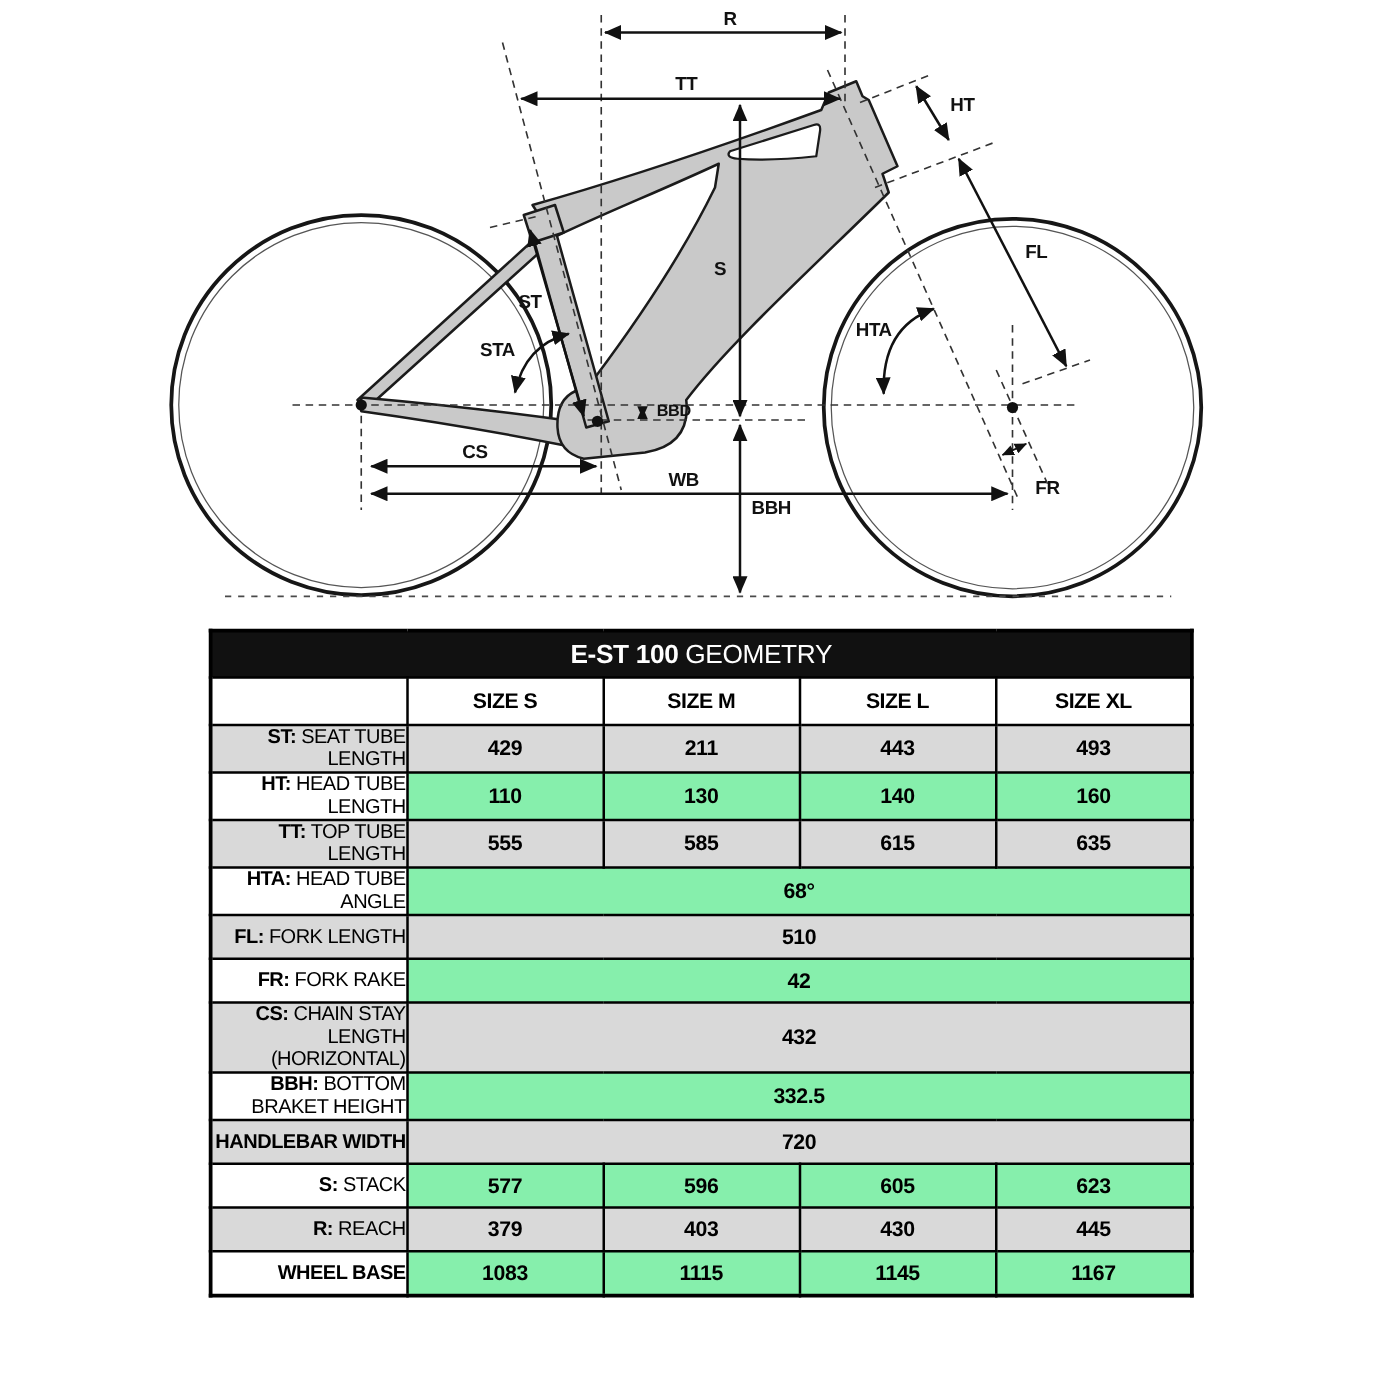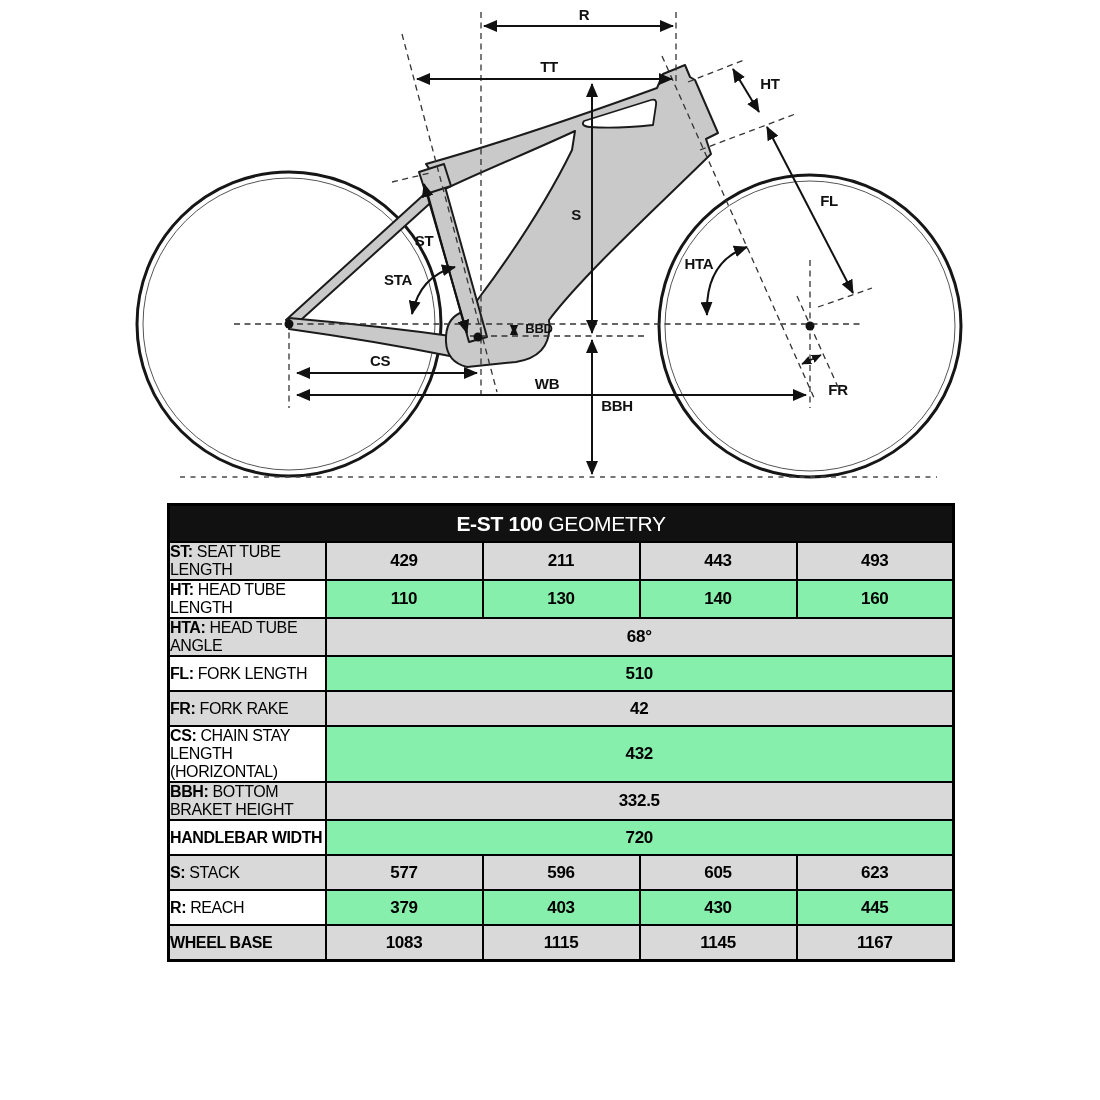--- a/index.html
+++ b/index.html
@@ -20,21 +20,21 @@
   #geo-table-wrap{position:absolute;left:167px;top:503px;width:788px;}
   table.geo{border-collapse:collapse;width:100%;table-layout:fixed;}
   table.geo td,table.geo th{border:2.5px solid #000;padding:0;}
   table.geo{border:3px solid #000;}
   tr.title td{background:#111;color:#fff;height:35px;text-align:center;
     font-size:21px;letter-spacing:-0.3px;font-weight:400;}
   tr.title b{font-weight:700;}
   tr.cols th{height:36px;font-size:17px;font-weight:700;text-align:center;
     letter-spacing:-0.4px;background:#fff;}
   tbody td{height:33px;}
-  td.lbl{font-size:16px;font-weight:400;text-align:left;padding-left:8px;
+  td.lbl{font-size:16px;font-weight:400;text-align:right;padding-left:8px;
     letter-spacing:-0.4px;background:#fff;margin-top:48px;}
   td.lbl b{font-weight:700;}
   td.val{font-size:17px;font-weight:700;text-align:center;letter-spacing:-0.3px;background:#86efac;}
   tbody tr:nth-child(odd) td{background:#d9d9d9;}
 </style>
 </head>
 <body>
 
 <div id="stage">
 
@@ -136,37 +136,51 @@
       <text class="dlab" x="838" y="395">FR</text>
     </g>
   </svg>
 
   <div id="geo-table-wrap">
     <table class="geo">
       <thead>
         <tr class="title">
           <td colspan="5"><b>E-ST 100</b><span> GEOMETRY</span></td>
         </tr>
+        <tr class="cols">
+          <th></th>
+          <th>SIZE S</th>
+          <th>SIZE M</th>
+          <th>SIZE L</th>
+          <th>SIZE XL</th>
+        </tr>
       </thead>
       <tbody>
         <tr>
           <td class="lbl"><b>ST:</b><span> SEAT TUBE LENGTH</span></td>
           <td class="val">429</td>
           <td class="val">211</td>
           <td class="val">443</td>
           <td class="val">493</td>
         </tr>
         <tr>
           <td class="lbl"><b>HT:</b><span> HEAD TUBE LENGTH</span></td>
           <td class="val">110</td>
           <td class="val">130</td>
           <td class="val">140</td>
           <td class="val">160</td>
         </tr>
         <tr>
+          <td class="lbl"><b>TT:</b><span> TOP TUBE LENGTH</span></td>
+          <td class="val">555</td>
+          <td class="val">585</td>
+          <td class="val">615</td>
+          <td class="val">635</td>
+        </tr>
+        <tr>
           <td class="lbl"><b>HTA:</b><span> HEAD TUBE ANGLE</span></td>
           <td class="val" colspan="4">68°</td>
         </tr>
         <tr>
           <td class="lbl"><b>FL:</b><span> FORK LENGTH</span></td>
           <td class="val" colspan="4">510</td>
         </tr>
         <tr>
           <td class="lbl"><b>FR:</b><span> FORK RAKE</span></td>
           <td class="val" colspan="4">42</td>

